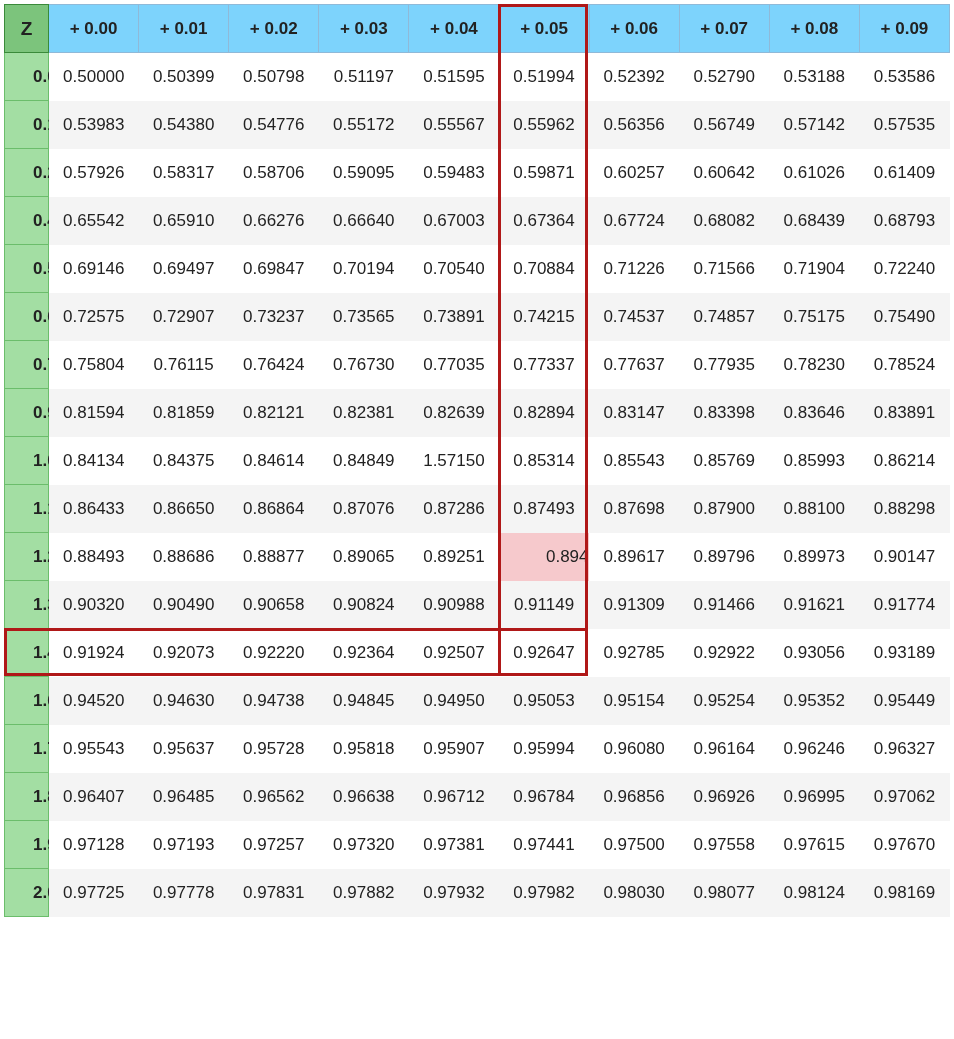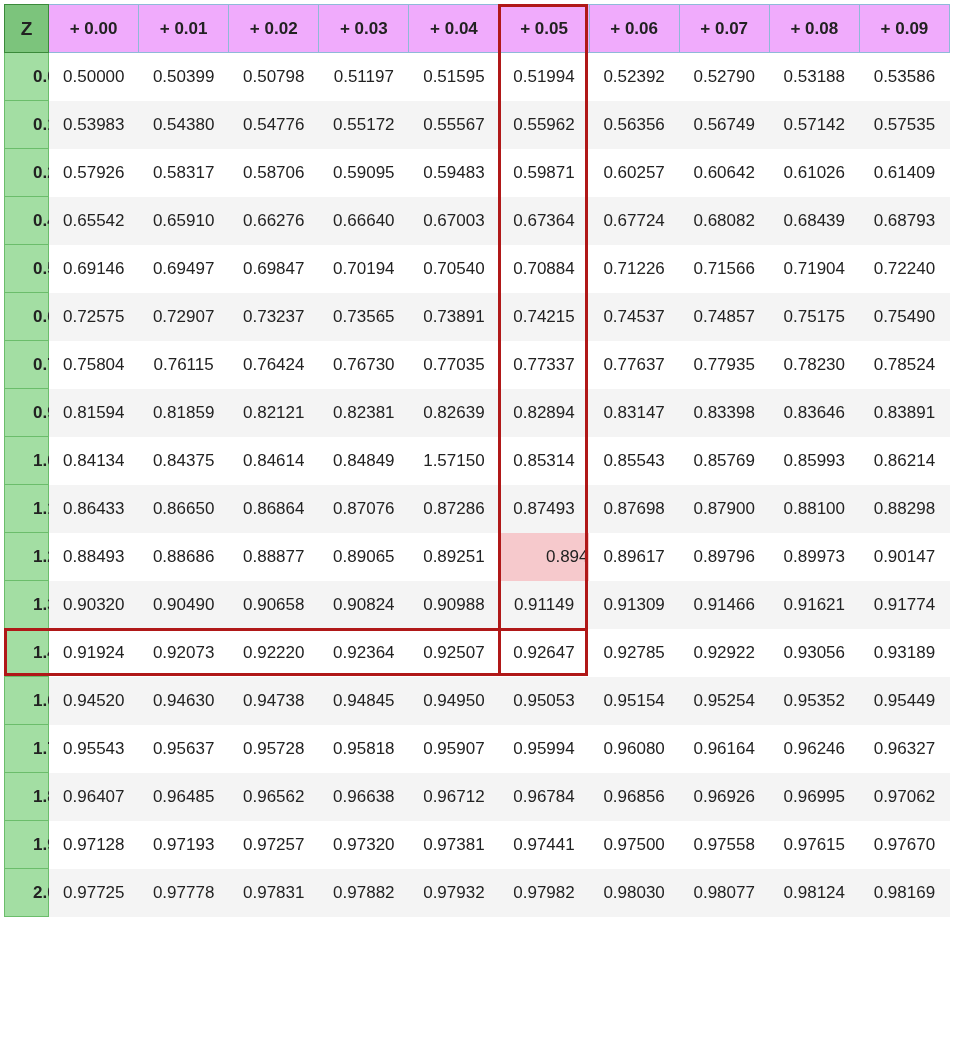--- a/index.html
+++ b/index.html
@@ -25,21 +25,21 @@
   
   th.corner {
     background: #7cc47c;
     border: 1px solid #3a8a3a;
     font-weight: 700;
     font-size: 19px;
     width: 44px;
   }
   
   th.colh {
-    background: #f0abfc;
+    background: #7dd3fc;
     border: 1px solid #8fb9d8;
     font-weight: 700;
   }
   
   th.rowh {
     background: #a3dea3;
     border: 1px solid #6bbd6b;
     font-weight: 700;
     width: 44px;
     padding-left: 28px;

